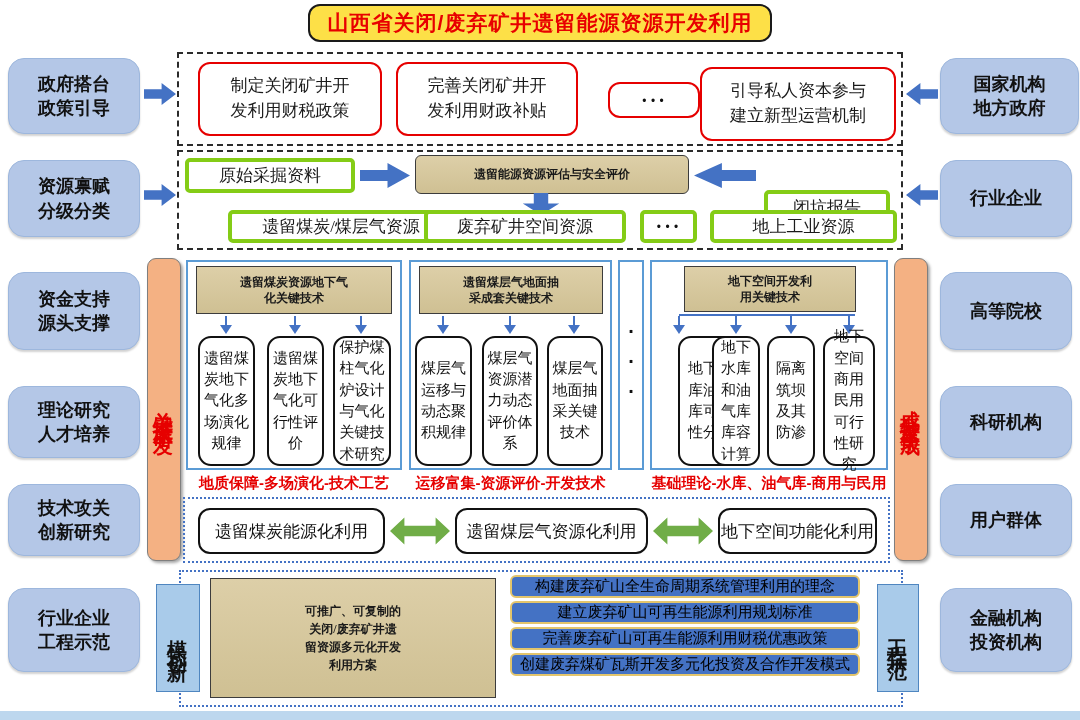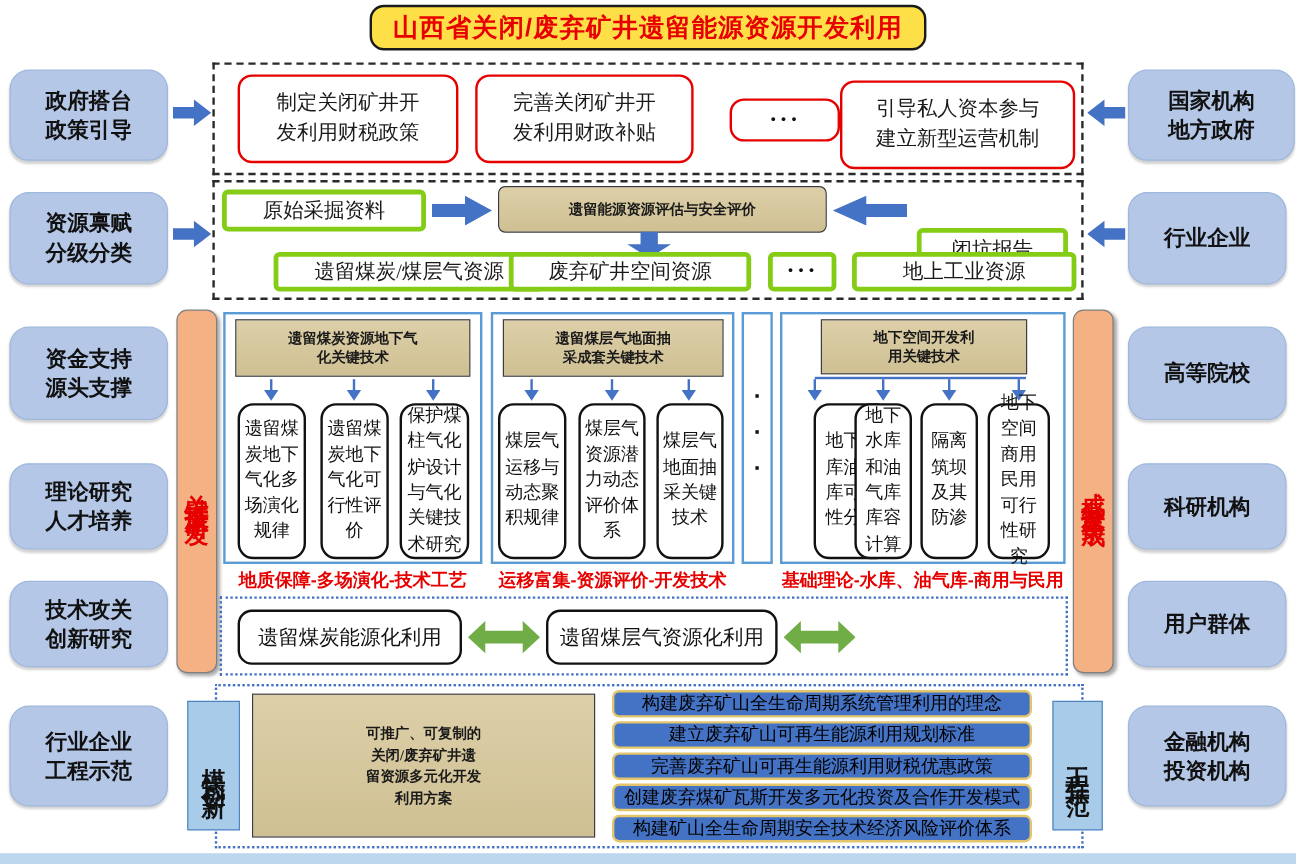--- a/index.html
+++ b/index.html
@@ -156,29 +156,29 @@
 
   <div class="abs ctr caption" style="left:186px;top:474px;width:216px;height:18px;">地质保障-多场演化-技术工艺</div>
   <div class="abs ctr caption" style="left:409px;top:474px;width:203px;height:18px;">运移富集-资源评价-开发技术</div>
   <div class="abs ctr caption" style="left:644px;top:474px;width:250px;height:18px;">基础理论-水库、油气库-商用与民用</div>
 
   <div class="abs dotbox" style="left:183px;top:497px;width:707px;height:66px;"></div>
   <div class="abs ctr blackbox" style="left:198px;top:508px;width:187px;height:46px;">遗留煤炭能源化利用</div>
   <div class="abs ar-lr" style="left:390px;top:517px;width:60px;height:28px;"></div>
   <div class="abs ctr blackbox" style="left:455px;top:508px;width:193px;height:46px;">遗留煤层气资源化利用</div>
   <div class="abs ar-lr" style="left:653px;top:517px;width:60px;height:28px;"></div>
+  <div class="abs ctr blackbox" style="left:718px;top:508px;width:159px;height:46px;">地下空间功能化利用</div>
 
   <div class="abs dotbox" style="left:179px;top:570px;width:724px;height:137px;"></div>
   <div class="abs ctr vblue" style="left:156px;top:584px;width:44px;height:108px;">模式创新</div>
   <div class="abs ctr pre tanbox" style="left:210px;top:578px;width:286px;height:120px;line-height:1.5;">可推广、可复制的
 关闭/废弃矿井遗
 留资源多元化开发
 利用方案</div>
   <div class="abs ctr bluebar" style="left:510px;top:575px;width:350px;height:23px;">构建废弃矿山全生命周期系统管理利用的理念</div>
   <div class="abs ctr bluebar" style="left:510px;top:601px;width:350px;height:23px;">建立废弃矿山可再生能源利用规划标准</div>
   <div class="abs ctr bluebar" style="left:510px;top:627px;width:350px;height:23px;">完善废弃矿山可再生能源利用财税优惠政策</div>
   <div class="abs ctr bluebar" style="left:510px;top:653px;width:350px;height:23px;">创建废弃煤矿瓦斯开发多元化投资及合作开发模式</div>
-  <div class="abs ctr bluebar" style="left:510px;top:679px;width:350px;height:23px;">构建矿山全生命周期安全技术经济风险评价体系</div>
   <div class="abs ctr vblue" style="left:877px;top:584px;width:42px;height:108px;">工程示范</div>
 
   <div class="abs strip" style="left:0px;top:711px;width:1080px;height:9px;"></div>
 
 </div>
 
 </body></html>

